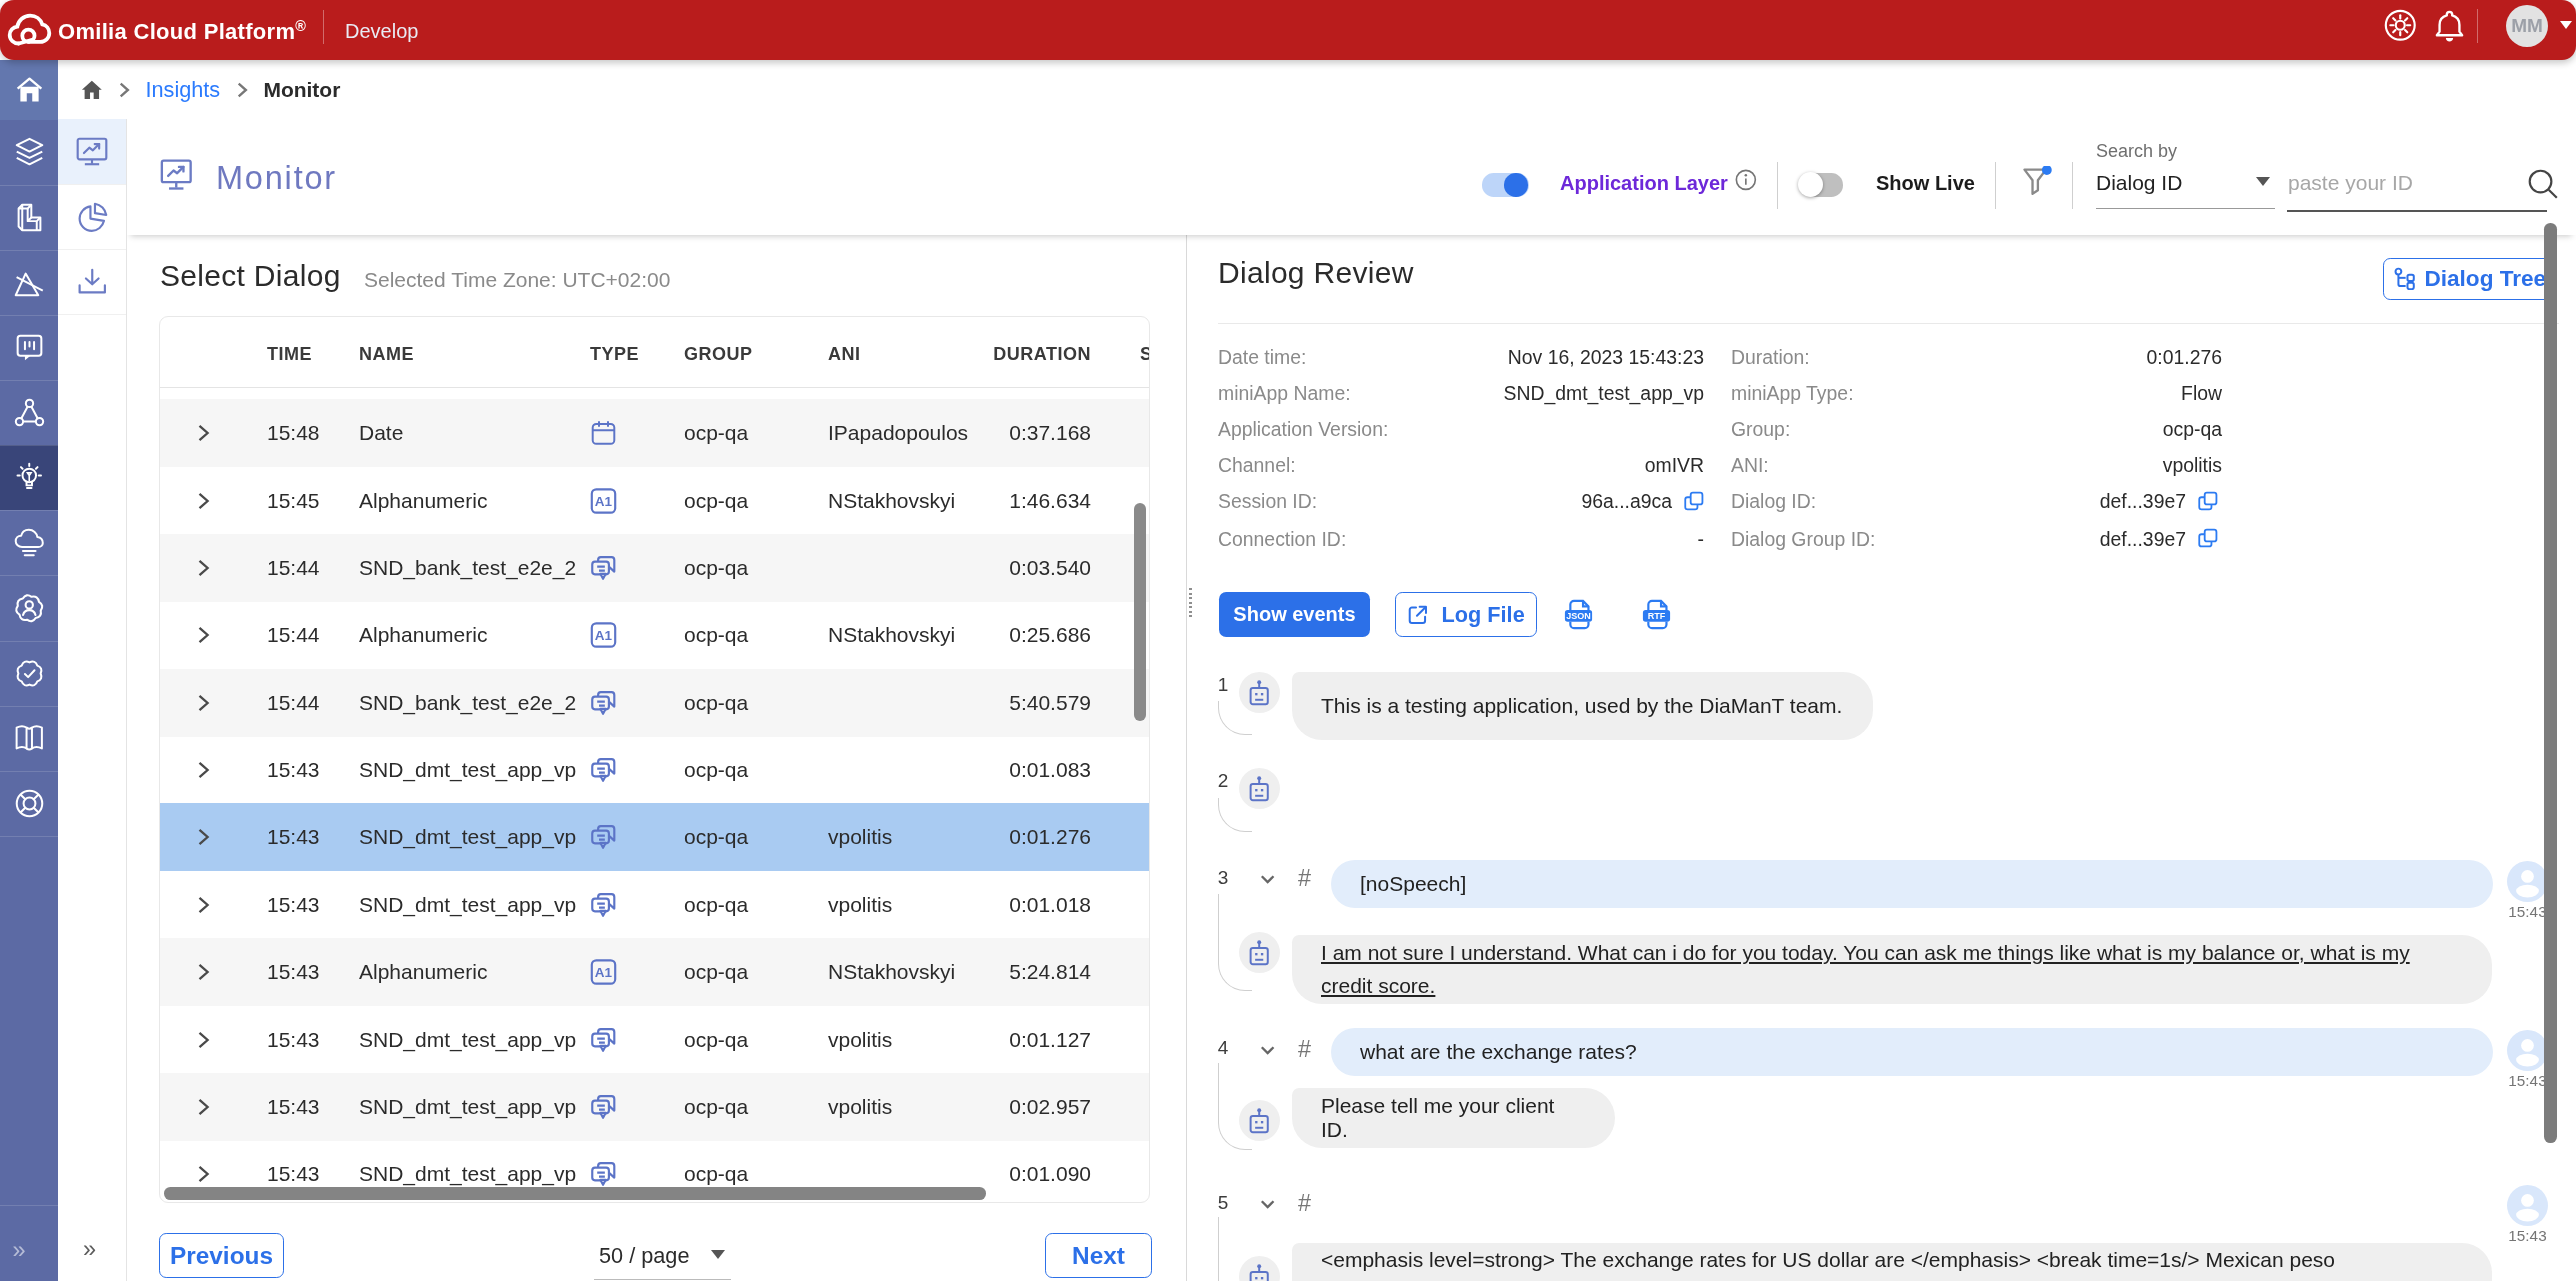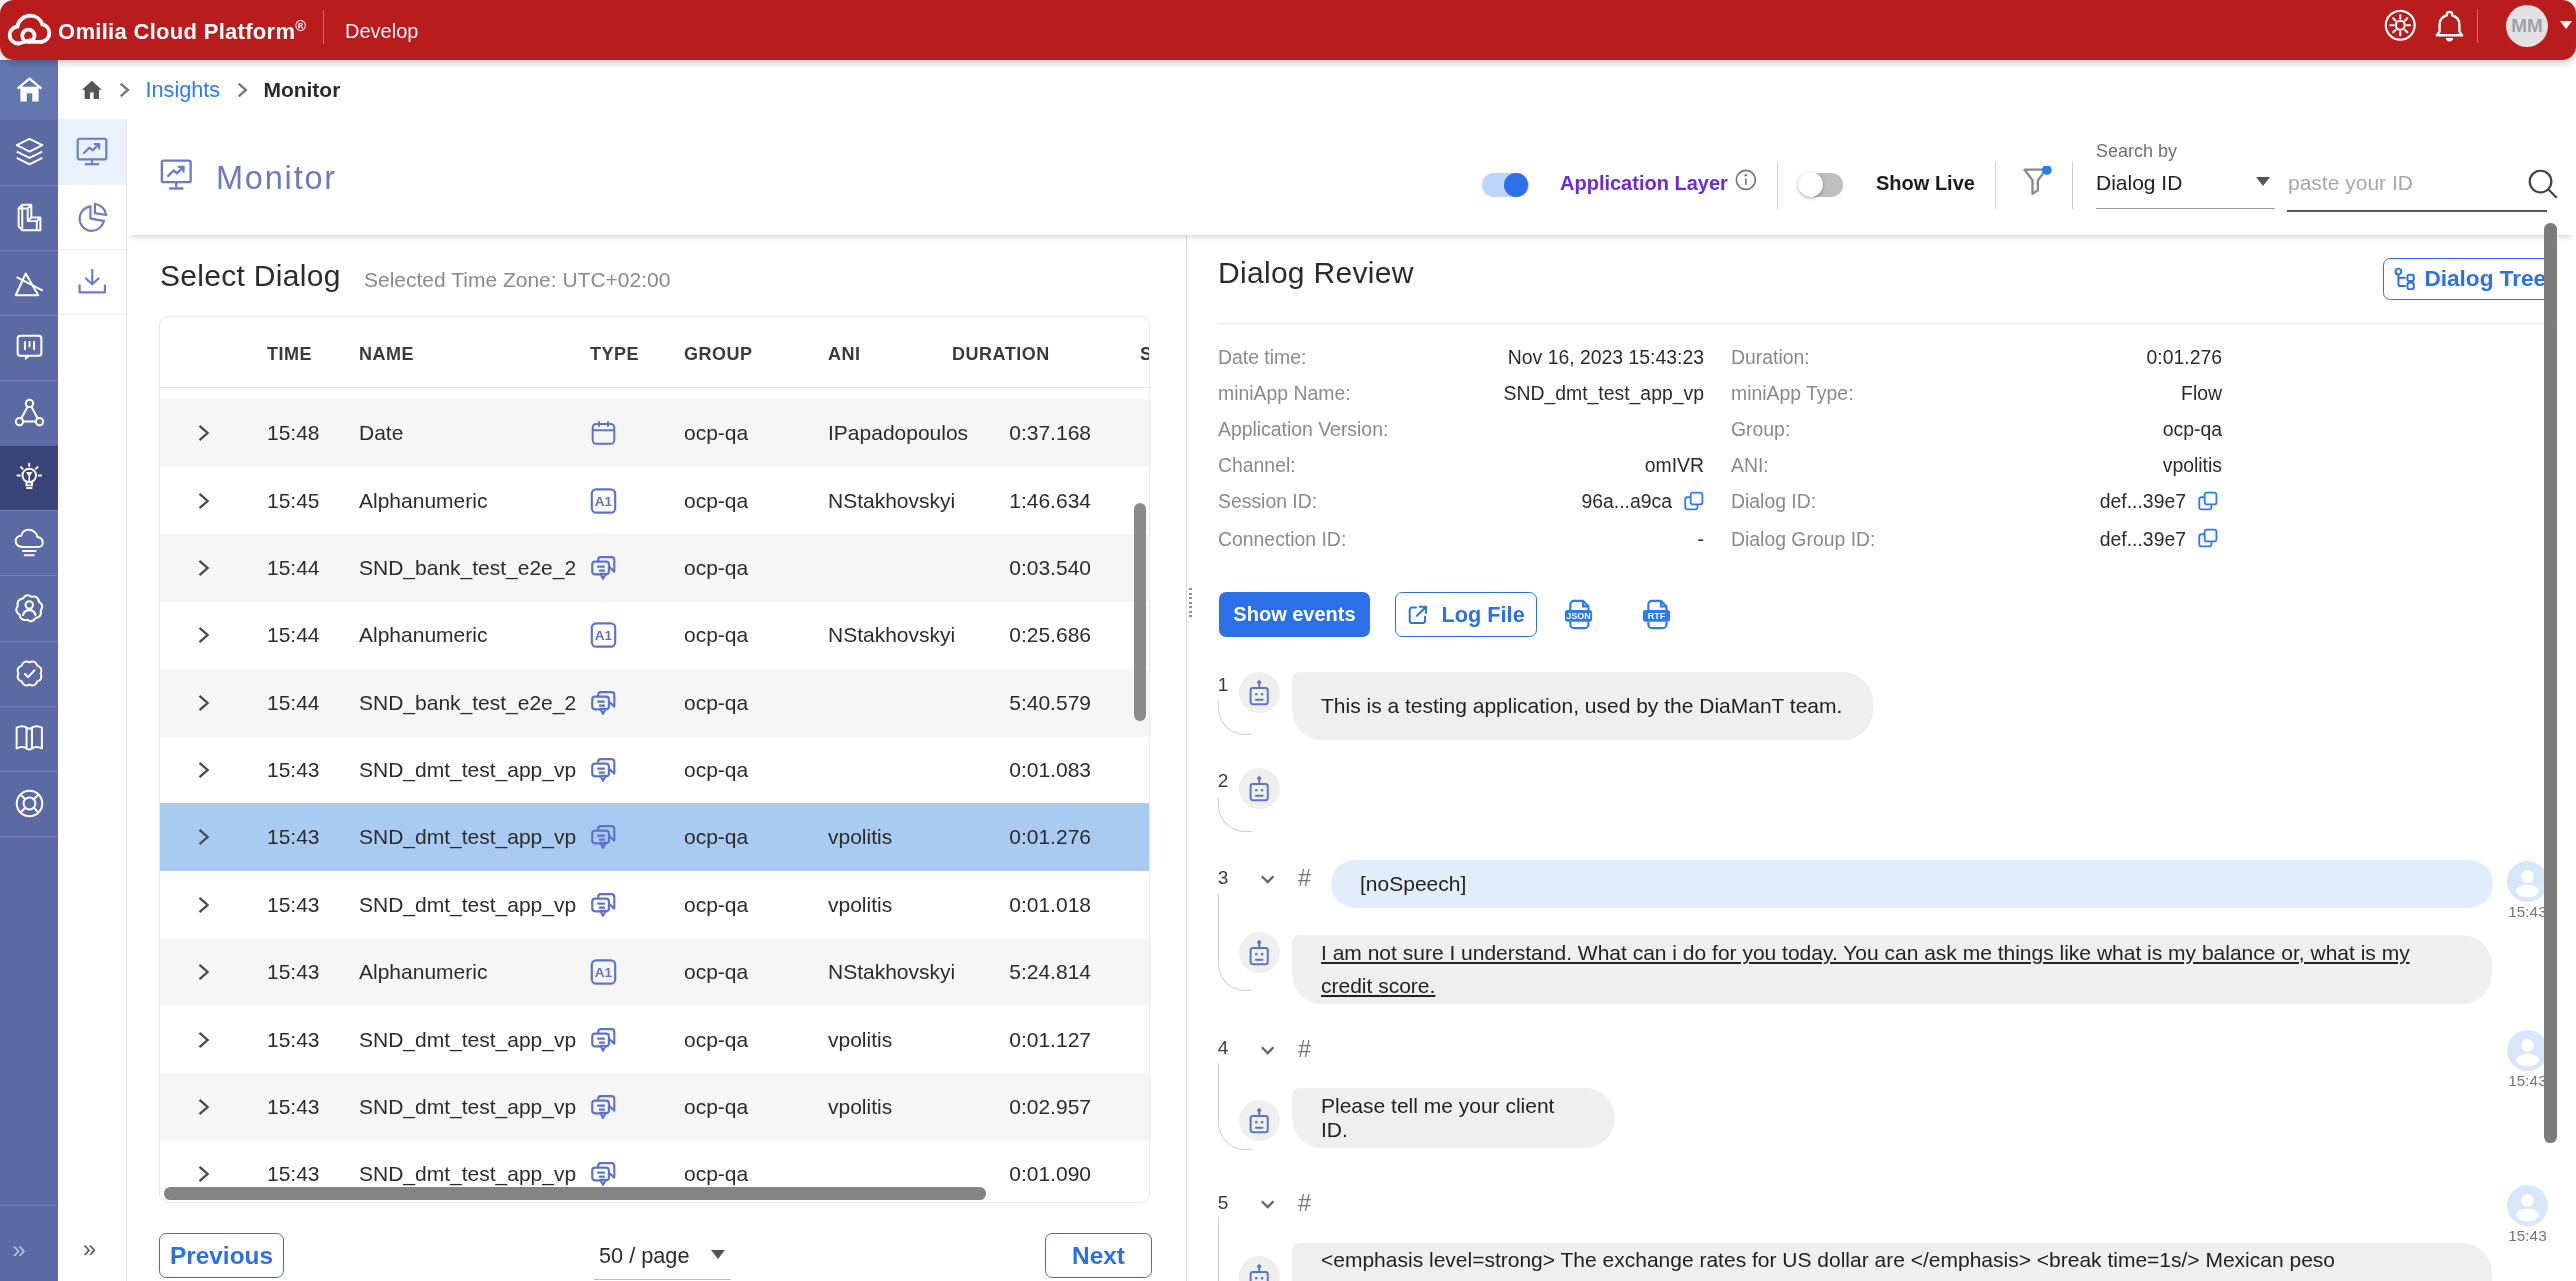--- a/index.html
+++ b/index.html
@@ -299,21 +299,21 @@
 <div id="leftpanel">
   <h2 class="sec abs" style="left:34px;top:23.5px;">Select Dialog</h2>
   <div class="abs" style="left:238px;top:32.5px;font-size:21px;color:#8A8A8A;">Selected Time Zone: UTC+02:00</div>
   <div id="card">
     <div class="hdr">
       <span style="left:107px">TIME</span>
         <span style="left:199px">NAME</span>
       <span style="left:430px">TYPE</span>
         <span style="left:524px">GROUP</span>
       <span style="left:668px">ANI</span>
-        <span style="left:792px;width:119px;text-align:left">DURATION</span>
+        <span style="left:812px;width:119px;text-align:right">DURATION</span>
       <span style="left:980px">STATUS</span>
     </div>
     <div class="trow g" style="top:82px">
         <svg class="rchev" width="16.2" height="21.7" viewBox="0 0 18 24" fill="none" stroke="#4A4A4A" stroke-width="2.6">
           <path d="M5 4 L14 12 L5 20"></path>
         </svg>
         <span style="left:107px">15:48</span>
         <span style="left:199px">Date</span>
         <span class="icn"><svg width="27" height="27" viewBox="0 0 30 30" fill="none" stroke="#5C74C7" stroke-width="2.2">
             <rect x="3" y="5" width="24" height="22" rx="4"></rect>
@@ -631,20 +631,21 @@
         <line x1="9" y1="23" x2="18" y2="23"></line>
       </svg>
     </div>
   <div class="gbub" style="top:700px;width:1200px;height:69px;line-height:32.5px;padding-right:61px;text-decoration:underline;">I am not sure I understand. What can i do for you today. You can ask me things like what is my balance or, what is my credit score.</div>
 
   <div class="cnum" style="top:802px">4</div>
   <span class="chev" style="top:808px"><svg width="15.3" height="10.8" viewBox="0 0 17 12" fill="none" stroke="#666" stroke-width="2.6">
         <path d="M2 2.5 L8.5 9 L15 2.5"></path>
       </svg></span>
   <div class="hash" style="top:801px">#</div>
+  <div class="bbub" style="top:793px;width:1162px;height:48px;">what are the exchange rates?</div>
   <div class="uavat" style="top:795px">
       <svg width="41" height="41" viewBox="0 0 45 45">
         <circle cx="22.5" cy="17" r="7" fill="#fff"></circle>
         <ellipse cx="22.5" cy="33" rx="12.5" ry="7" fill="#fff"></ellipse>
       </svg>
     </div>
   <div class="tstamp" style="top:837px">15:43</div>
   <div class="conn" style="top:828px;height:87px;"></div>
   <div class="ravat" style="top:865px">
       <svg width="24.4" height="28" viewBox="0 0 27 31" fill="none" stroke="#5C74C7" stroke-width="2.2">

